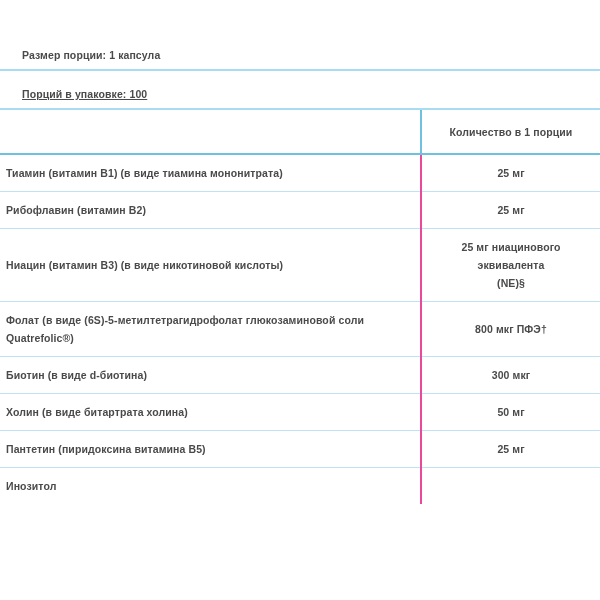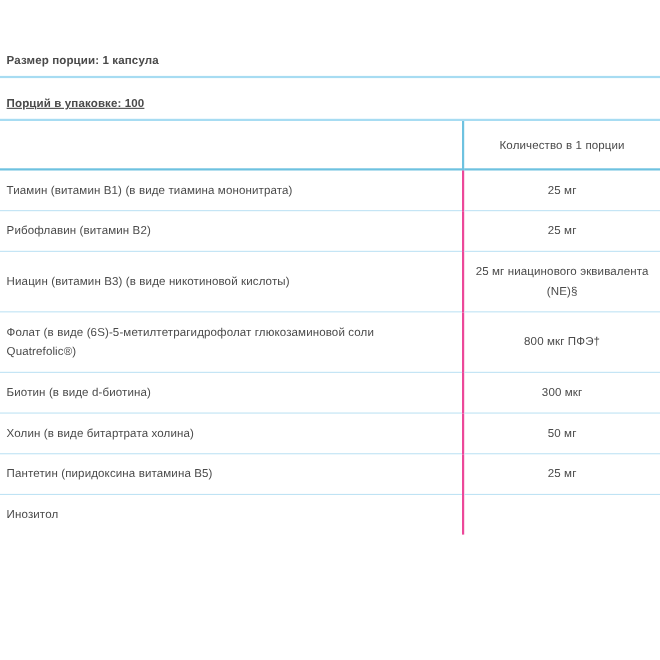--- a/index.html
+++ b/index.html
@@ -20,21 +20,21 @@
     width: 600px;
     box-sizing: border-box;
     padding-top: 48px;
   }
 
   
   .serving-line {
     box-sizing: border-box;
     width: 600px;
     border-bottom: 2px solid #a7dcf2;
-    padding: 0 6px 7px 6px;
+    padding: 0 6px 7px 22px;
     font-size: 10.5px;
     font-weight: bold;
     line-height: 14px;
     letter-spacing: 0.1px;
     color: #4a4a4a;
   }
   .serving-line.first {
     padding-top: 0;
   }
   .serving-line.second {
@@ -48,21 +48,21 @@
     border-collapse: collapse;
     table-layout: fixed;
   }
   .facts-table col.c-name { width: 421px; }
   .facts-table col.c-amt  { width: 179px; }
 
   .facts-table td {
     box-sizing: border-box;
     vertical-align: middle;
     font-size: 10.5px;
-    font-weight: normal;
+    font-weight: bold;
     line-height: 18px;
     letter-spacing: 0.1px;
     color: #4a4a4a;
     border-bottom: 1px solid #bfe3f4;
     margin-top: 12px;
   }
 
   .cell-name {
     padding: 9px 14px 9px 6px;
     text-align: left;

